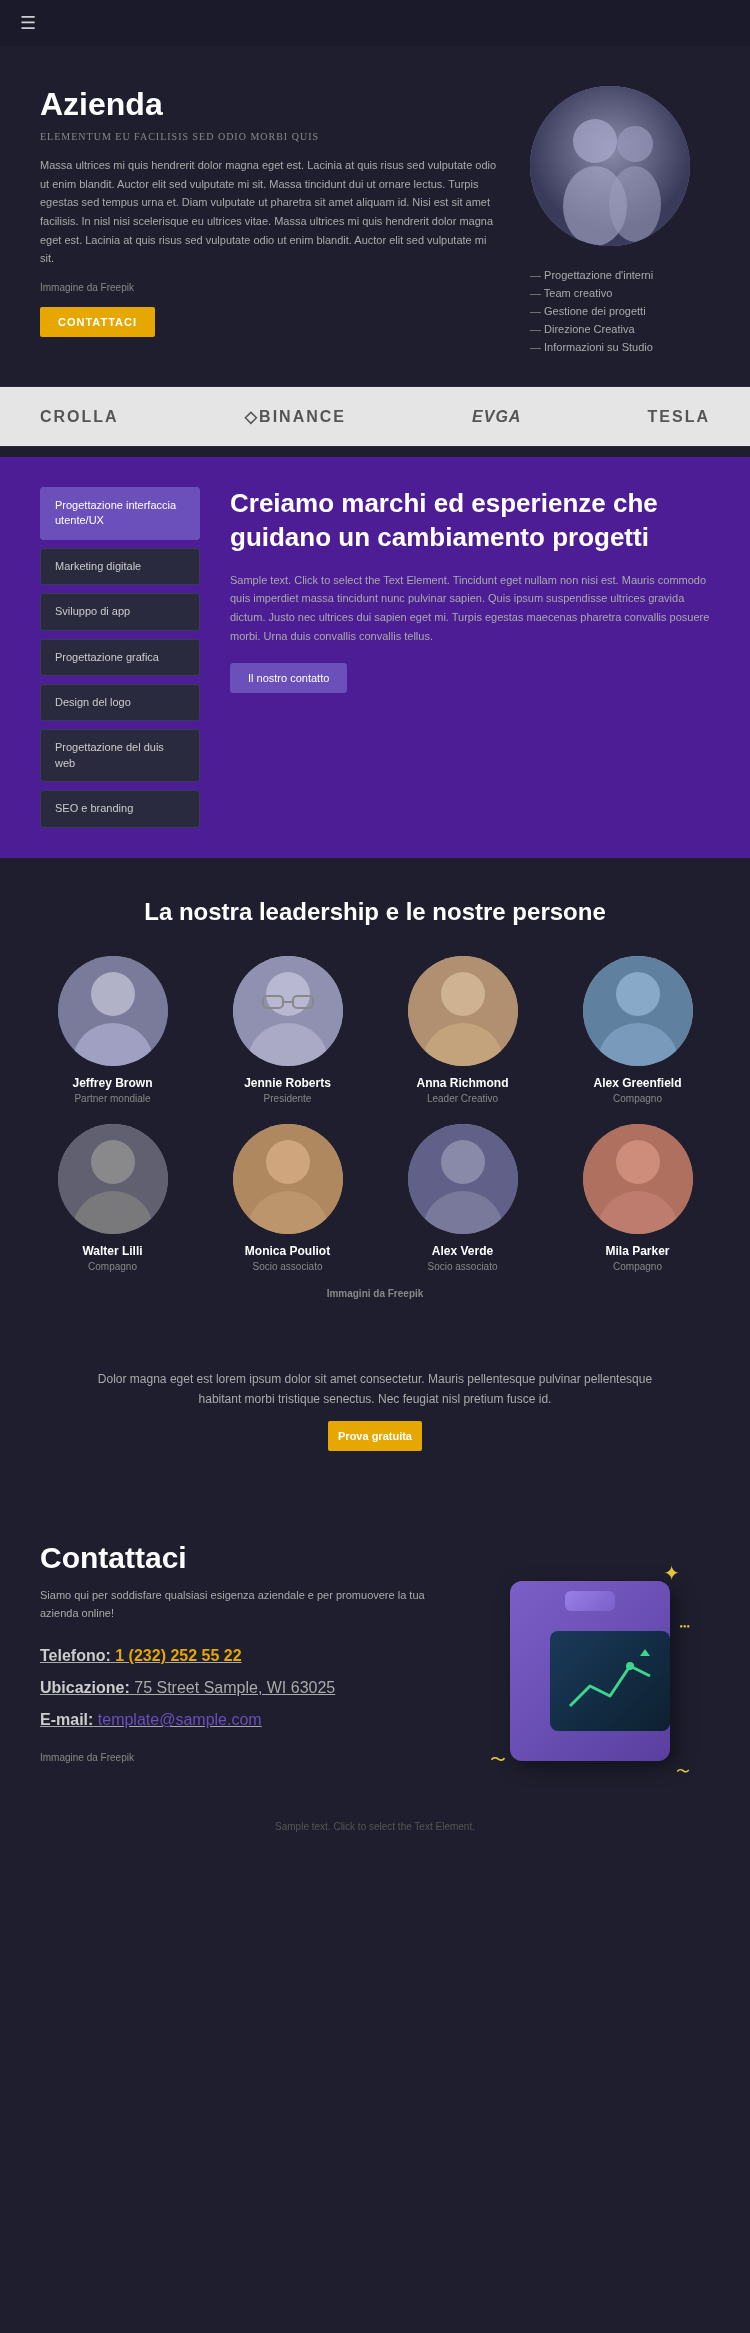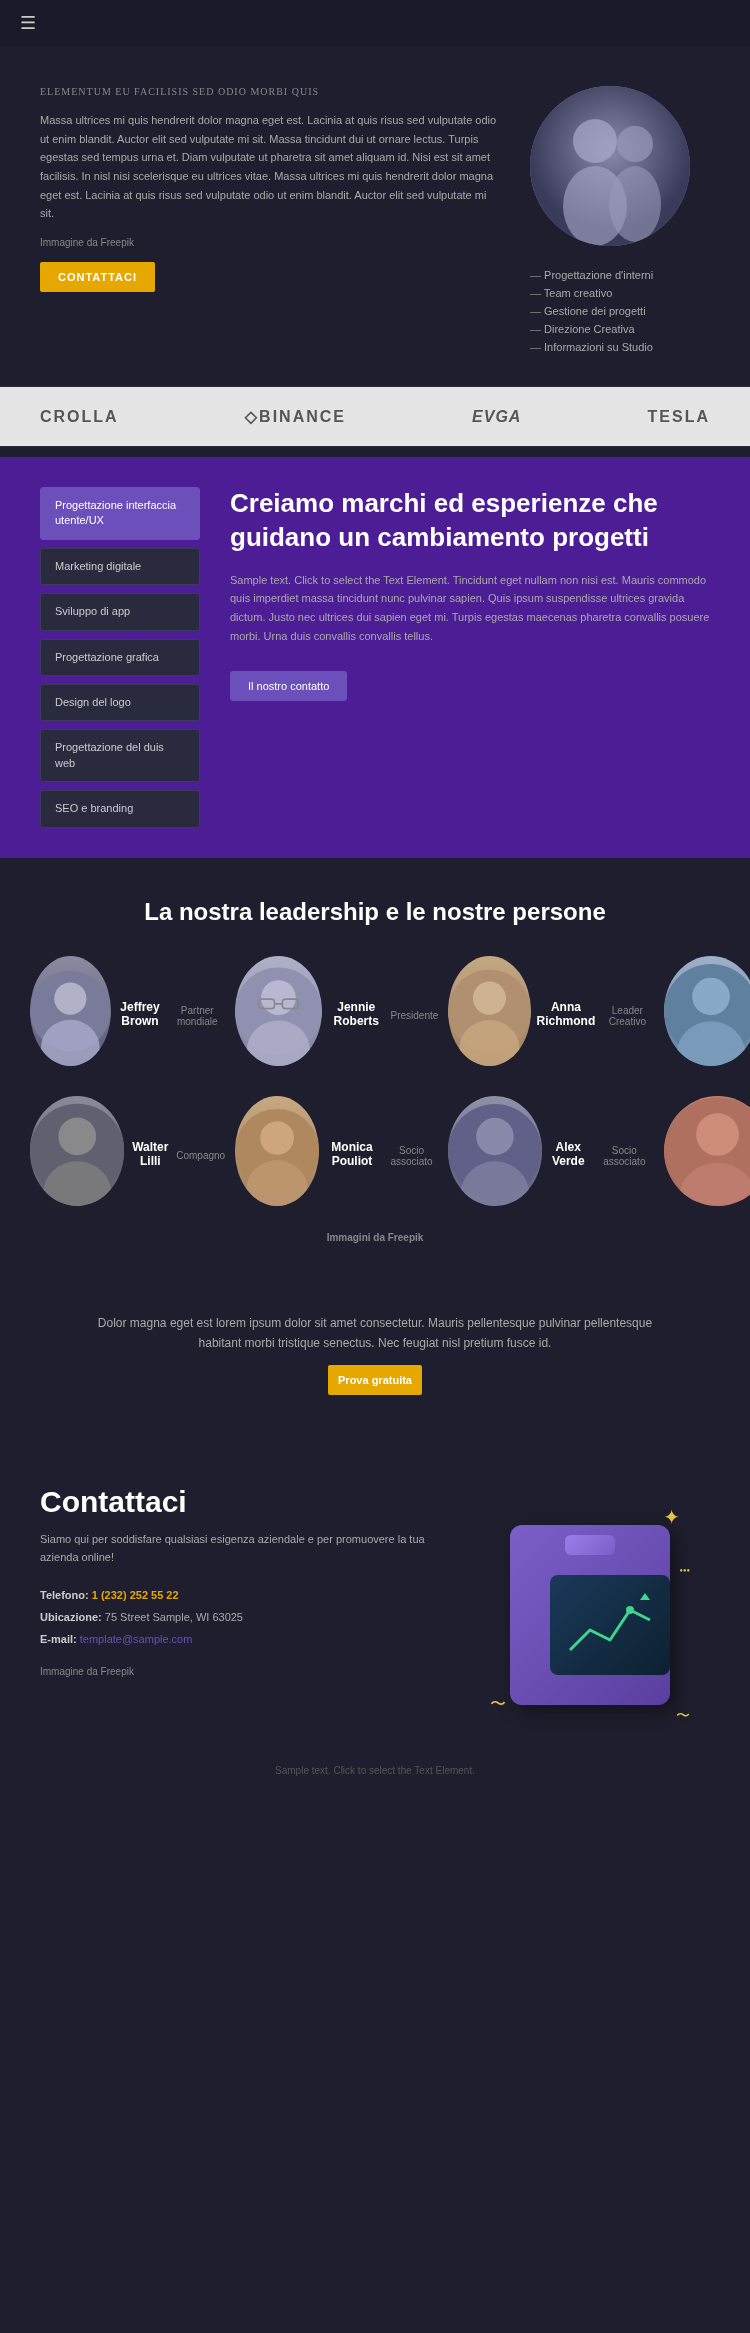--- a/index.html
+++ b/index.html
@@ -182,21 +182,20 @@
     }
     .btn-our-contact {
       background: #6b4fbb;
       color: #fff;
       border: none;
       padding: 9px 18px;
       font-size: 11px;
       cursor: pointer;
       border-radius: 3px;
       font-family: Arial, sans-serif;
-      margin-top: 8px;
     }
 
     
     .team-section {
       background: #1e1e2e;
       padding: 40px 30px 20px 30px;
       text-align: center;
     }
     .team-title {
       font-size: 24px;
@@ -206,21 +205,21 @@
       font-family: Arial, sans-serif;
     }
     .team-grid {
       display: grid;
       grid-template-columns: repeat(4, 1fr);
       gap: 20px 10px;
       margin-bottom: 16px;
     }
     .team-member {
       display: flex;
-      flex-direction: row;
+      flex-direction: column;
       align-items: center;
     }
     .team-avatar {
       width: 110px;
       height: 110px;
       border-radius: 50%;
       overflow: hidden;
       margin-bottom: 10px;
       background: #3a3a5a;
       display: flex;
@@ -303,24 +302,25 @@
       font-family: Arial, sans-serif;
     }
     .contact-intro {
       font-size: 11px;
       color: #aaa;
       line-height: 1.6;
       margin-bottom: 18px;
       font-family: Arial, sans-serif;
     }
     .contact-info {
-      font-size: 11px;
+      font-size: 16px;
       color: #aaa;
       line-height: 2;
       font-family: Arial, sans-serif;
+      text-decoration: underline;
     }
     .contact-info strong {
       color: #ccc;
     }
     .contact-info a {
       color: #6b4fbb;
       text-decoration: none;
     }
     .contact-phone {
       color: #e6a800;
@@ -413,20 +413,21 @@
   </style>
 </head>
 <body>
 
 <nav class="nav-bar">
   <span class="hamburger-icon">☰</span>
 </nav>
 
 <section class="hero-section">
   <div class="hero-left">
+    <h1 class="hero-title">Azienda</h1>
     <p class="hero-subtitle">ELEMENTUM EU FACILISIS SED ODIO MORBI QUIS</p>
     <p class="hero-text">Massa ultrices mi quis hendrerit dolor magna eget est. Lacinia at quis risus sed vulputate odio ut enim blandit. Auctor elit sed vulputate mi sit. Massa tincidunt dui ut ornare lectus. Turpis egestas sed tempus urna et. Diam vulputate ut pharetra sit amet aliquam id. Nisi est sit amet facilisis. In nisl nisi scelerisque eu ultrices vitae. Massa ultrices mi quis hendrerit dolor magna eget est. Lacinia at quis risus sed vulputate odio ut enim blandit. Auctor elit sed vulputate mi sit.</p>
     <p class="hero-image-credit">Immagine da Freepik</p>
     <button class="btn-contact">CONTATTACI</button>
   </div>
   <div class="hero-right">
     <div class="hero-image-wrapper">
       <div class="people-silhouette">
 
         <svg viewBox="0 0 160 160" width="160" height="160" style="position:absolute;top:0;left:0;">

